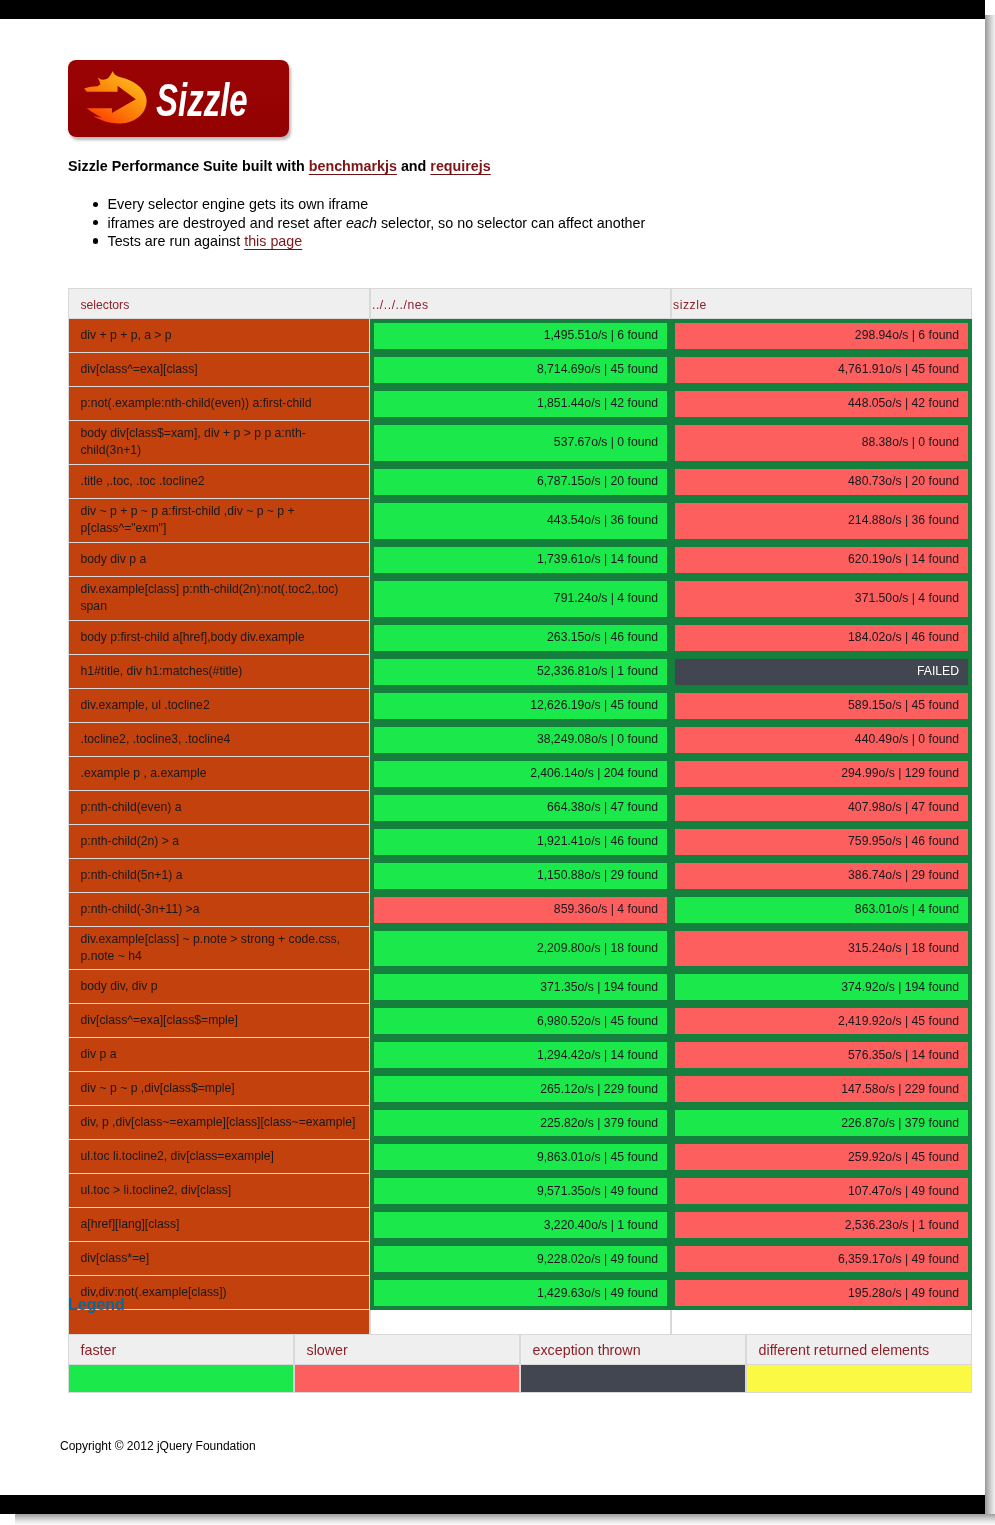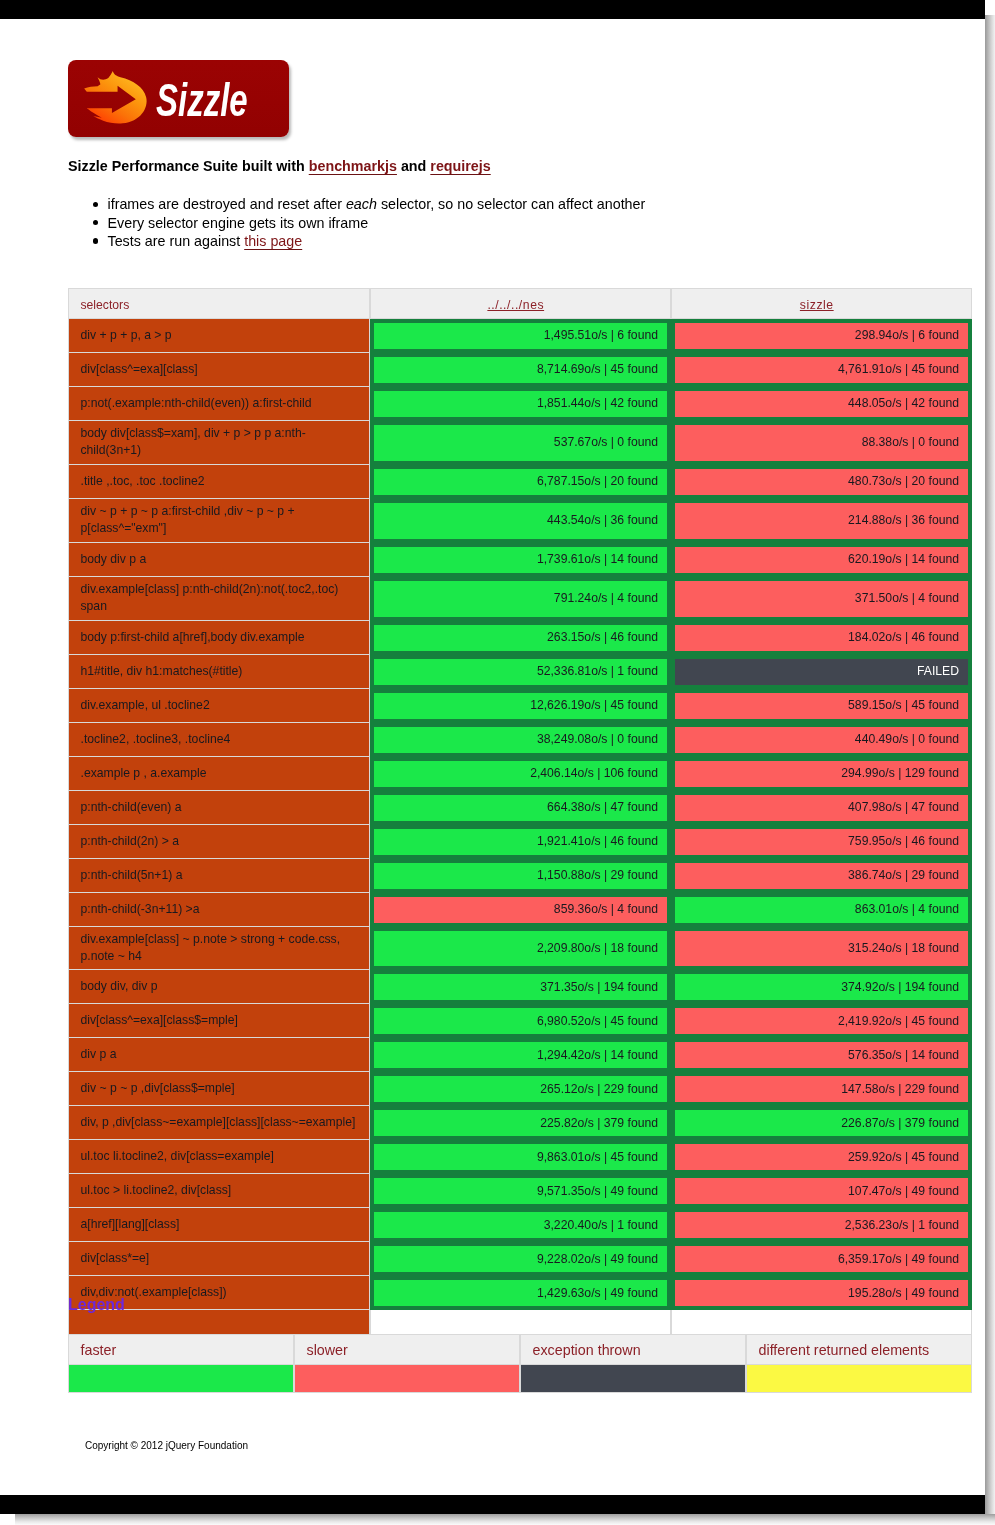--- a/index.html
+++ b/index.html
@@ -29,43 +29,43 @@
   ul.bullets li::before{content:"";position:absolute;left:-14.9px;top:6.4px;width:5.4px;height:5.4px;
     border-radius:50%;background:#000;}
   ul.bullets a{color:#7d1416;text-decoration-color:#6b1214;text-underline-offset:3.2px;}
   code{font-family:"DejaVu Sans Mono",monospace;font-size:12.8px;}
 
   table.perf{position:absolute;left:40px;top:287.8px;border-collapse:separate;border-spacing:0;width:904px;
     font-size:12.2px;table-layout:fixed;}
   .hdr{background:#efefef;border:1px solid #d9d9d9;color:#8c2128;font-weight:normal;font-size:12.2px;
     height:31px;vertical-align:middle;line-height:16.9px;padding-top:5.8px;}
   .hdr.h1c{text-align:left;padding-left:11.5px;width:302px;}
-  .hdr.h2c{text-align:center;padding-right:10.5px;width:301px;letter-spacing:0.55px;text-decoration:underline;}
+  .hdr.h2c{text-align:left;padding-right:10.5px;width:301px;letter-spacing:0.55px;}
 
   .sel{background:#c2410c;border:1px solid #d9d9d9;border-top:none;color:#19191f;text-align:left;
     padding:4.55px 10px 4.55px 11.5px;vertical-align:middle;line-height:16.9px;}
   .res{border:4px solid #15803d;text-align:right;padding:4.55px 9px 4.55px 7px;vertical-align:middle;color:#19191f;line-height:16.9px;}
   .fast{background:#1be84a;}
   .slow{background:#fd5e5e;}
   .failed{background:#414650;color:#fff;}
   .emptyc{background:#fff;border:1px solid #d9d9d9;border-top:none;}
   .sel.spacer{height:28.3px;}
   .totlabel{height:27.4px;}
   .totlabel{background:#fff;border:1px solid #d9d9d9;border-top:none;font-weight:bold;
     padding:4.55px 10px 4.55px 11.5px;text-align:left;line-height:16.9px;}
 
-  h2.legend-title{position:absolute;left:40px;top:1294.8px;margin:0;font-size:16px;color:#6d28d9;
+  h2.legend-title{position:absolute;left:40px;top:1294.8px;margin:0;font-size:16px;color:#0369a1;
     line-height:20px;font-weight:bold;}
   table.legend{position:absolute;left:40px;top:1333.5px;border-collapse:separate;border-spacing:0;width:904px;
     font-size:14.3px;table-layout:fixed;}
   table.legend th{background:#efefef;border:1px solid #d9d9d9;text-align:left;font-weight:normal;
     color:#8c2128;padding:3.5px 10px 0 11.5px;height:31.2px;width:226px;vertical-align:middle;line-height:16.9px;}
   table.legend td{border:1px solid #d9d9d9;border-top:none;height:28.2px;padding:0;width:226px;}
 
-  .copyright{position:absolute;left:57px;top:1438.2px;font-size:10px;color:#000;line-height:16px;}
+  .copyright{position:absolute;left:32px;top:1438.2px;font-size:12px;color:#000;line-height:16px;}
 
 </style>
 </head>
 <body>
 
 <div class="topbar"></div>
 <div class="page">
 
   <div class="logo">
     <svg class="logo-flame" width="72.5" height="60.4" viewBox="52 66 72 60">
@@ -81,22 +81,22 @@
       <path fill="url(#fg)" d="M 85.6 71.0 C 86.1 74.0 89.1 76.2 93.2 77.2 C 106.0 80.3 116.2 87.1 118.7 97.0 C 121.4 107.9 112.5 121.4 95.4 122.9 C 88.9 123.5 82.0 122.5 76.0 120.4 C 72.3 119.1 69.0 117.5 66.2 115.8 L 74.6 117.3 C 70.0 115.1 64.6 111.7 61.2 109.0 C 60.5 108.4 60.0 108.1 59.7 107.9 L 84.7 107.9 L 84.7 112.6 L 108.4 99.1 L 90.3 85.7 L 90.3 91.7 L 59.7 91.7 L 57.1 88.3 C 61.2 86.8 66.2 86.0 70.6 86.0 C 72.0 85.2 72.8 84.8 73.2 84.2 C 72.8 81.6 71.6 79.2 70.4 77.1 C 73.8 80.3 77.3 80.2 81.1 78.0 C 82.8 75.9 84.3 73.6 85.6 71.0 Z"></path>
     </svg>
     <div class="logo-word">Sizzle</div>
   </div>
 
   <div class="intro">
     <span>Sizzle Performance Suite built with </span><a href="#">benchmarkjs</a><span> and </span><a href="#">requirejs</a>
   </div>
 
   <ul class="bullets" id="bullets">
+      <li><span>Every selector engine gets its own iframe</span></li>
       <li><span>iframes are destroyed and reset after </span><em>each</em><span> selector, so no selector can affect another</span></li>
-      <li><span>Every selector engine gets its own iframe</span></li>
       <li><span>Tests are run against </span><a href="#">this page</a></li>
     </ul>
 
   <table class="perf">
     <thead>
       <tr>
         <th class="hdr h1c">selectors</th>
         <th class="hdr h2c">../../../nes</th>
         <th class="hdr h2c">sizzle</th>
       </tr>
@@ -157,21 +157,21 @@
           <td class="res fast">12,626.19o/s | 45 found</td>
           <td class="res slow">589.15o/s | 45 found</td>
         </tr>
         <tr>
           <td class="sel">.tocline2, .tocline3, .tocline4</td>
           <td class="res fast">38,249.08o/s | 0 found</td>
           <td class="res slow">440.49o/s | 0 found</td>
         </tr>
         <tr>
           <td class="sel">.example p , a.example</td>
-          <td class="res fast">2,406.14o/s | 106 found</td>
+          <td class="res fast">2,406.14o/s | 204 found</td>
           <td class="res slow">294.99o/s | 129 found</td>
         </tr>
         <tr>
           <td class="sel">p:nth-child(even) a</td>
           <td class="res fast">664.38o/s | 47 found</td>
           <td class="res slow">407.98o/s | 47 found</td>
         </tr>
         <tr>
           <td class="sel">p:nth-child(2n) &gt; a</td>
           <td class="res fast">1,921.41o/s | 46 found</td>

